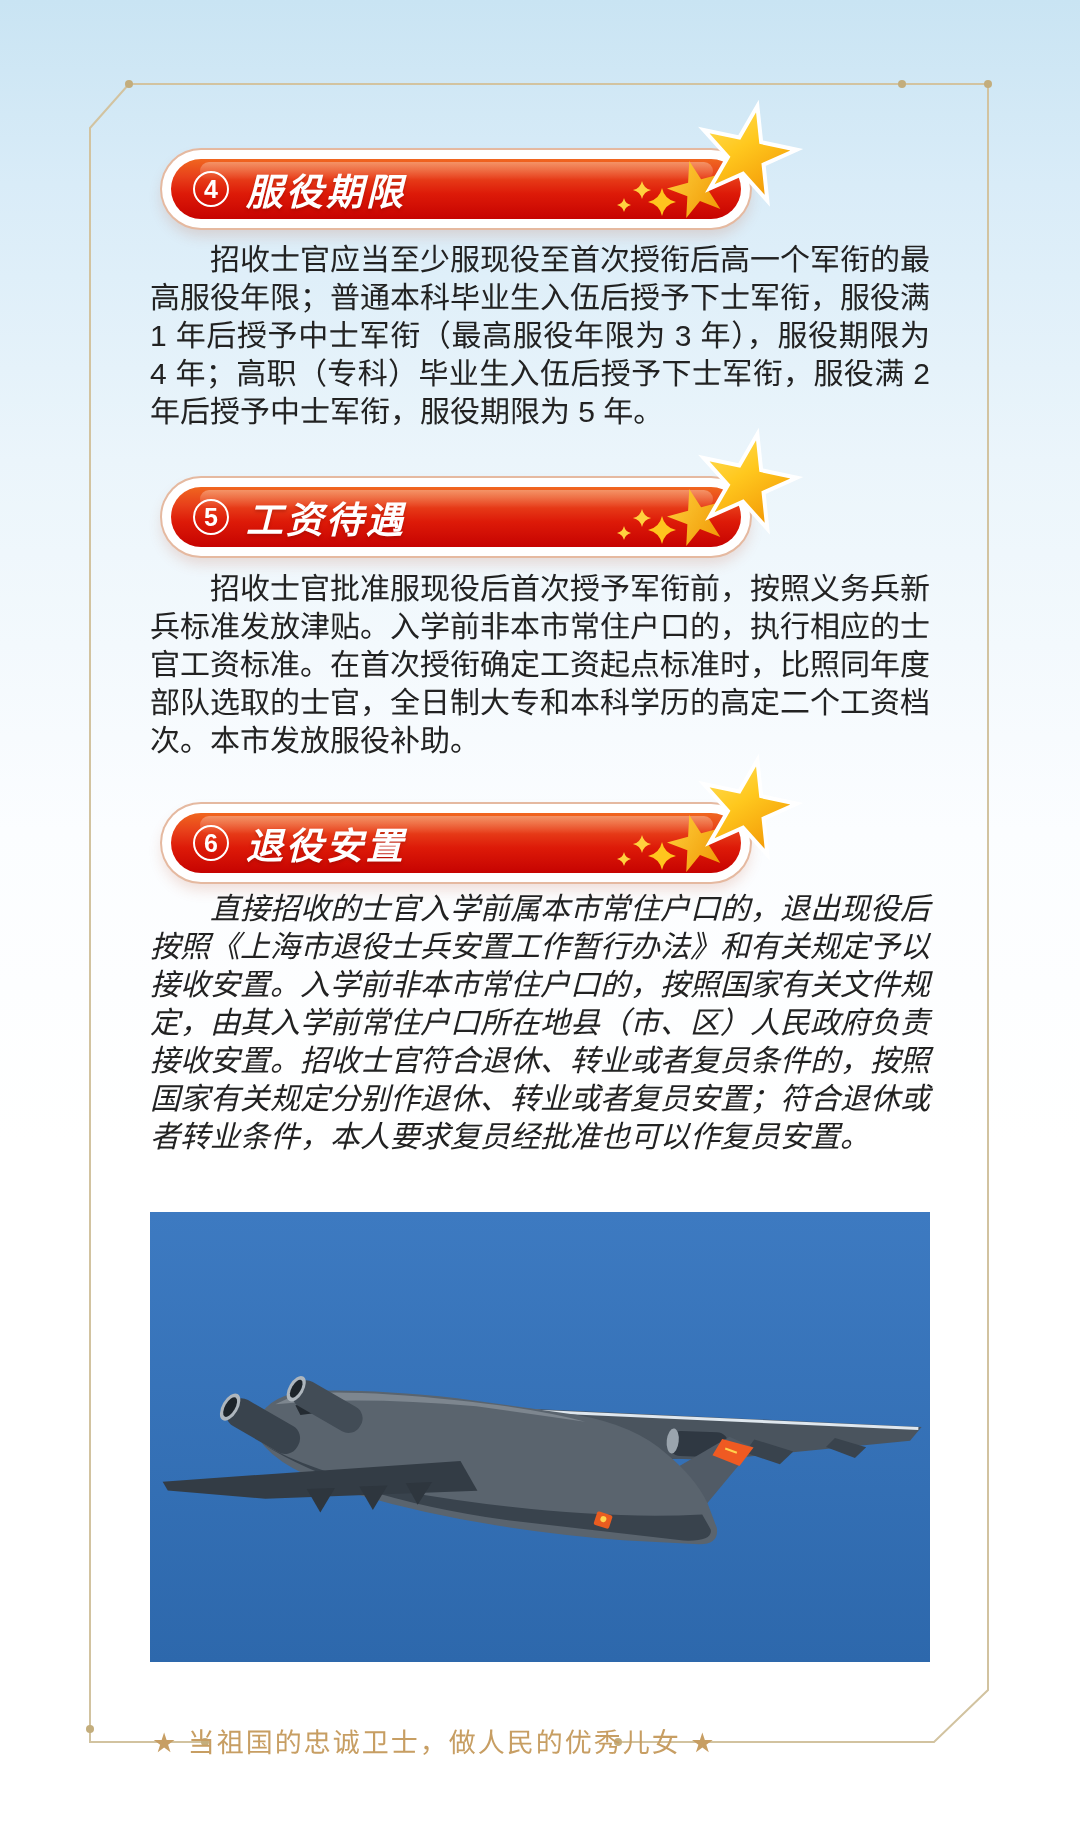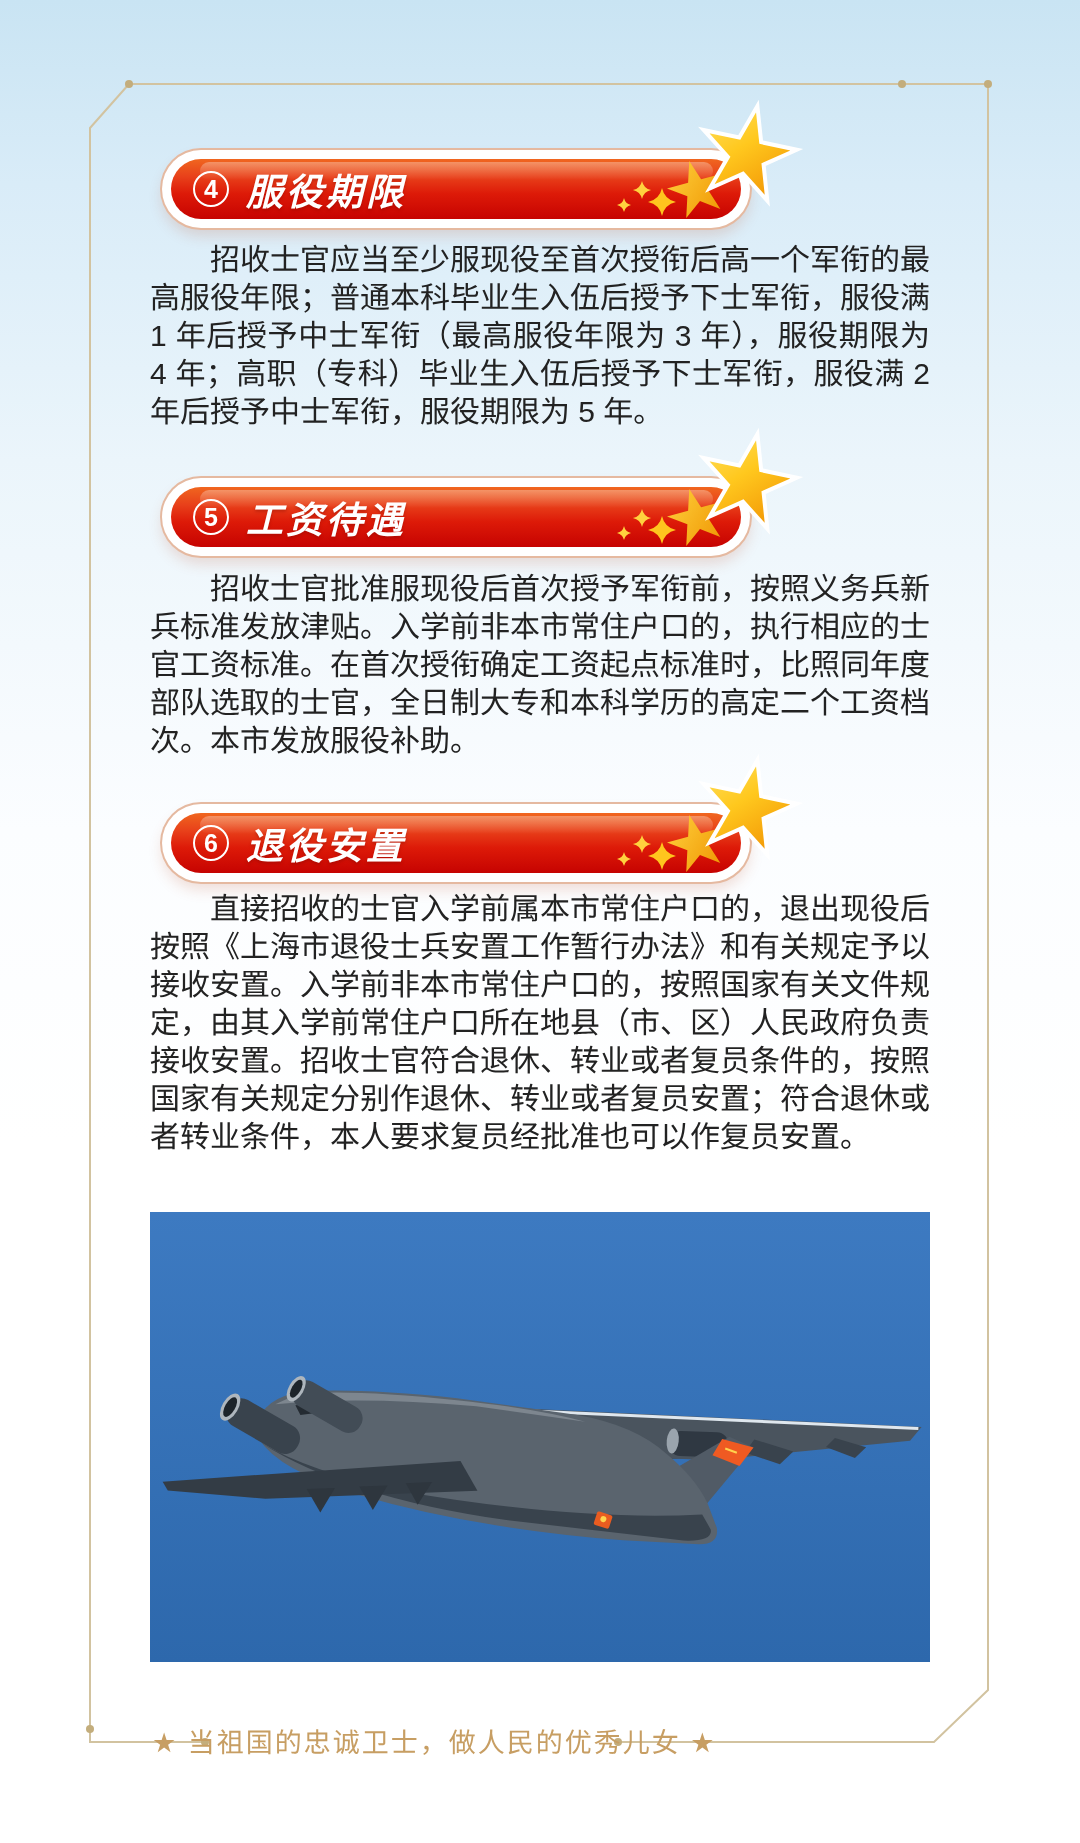--- a/index.html
+++ b/index.html
@@ -133,21 +133,21 @@
       <span class="banner-title">退役安置</span>
     </div>
     <svg class="stars" viewBox="0 0 250 180">
       <use href="#sparkle" transform="translate(82,107) scale(0.5)" fill="#ffd23e"></use>
       <use href="#sparkle" transform="translate(100,92) scale(0.65)" fill="#ffd23e"></use>
       <use href="#sparkle" transform="translate(120,104) scale(1)" fill="#ffc51e"></use>
       <use href="#star5" transform="translate(155,92) rotate(-15) scale(0.6)" fill="url(#gGold2)"></use>
       <use href="#star5" transform="translate(205,57) rotate(12)" fill="url(#gGold)" stroke="#fff" stroke-width="4"></use>
     </svg>
   </div>
-  <p class="body-text" style="top:890px;">直接招收的士官入学前属本市常住户口的，退出现役后按照《上海市退役士兵安置工作暂行办法》和有关规定予以接收安置。入学前非本市常住户口的，按照国家有关文件规定，由其入学前常住户口所在地县（市、区）人民政府负责接收安置。招收士官符合退休、转业或者复员条件的，按照国家有关规定分别作退休、转业或者复员安置；符合退休或者转业条件，本人要求复员经批准也可以作复员安置。</p>
+  <p class="body-text" style="top:890px;font-style:italic;">直接招收的士官入学前属本市常住户口的，退出现役后按照《上海市退役士兵安置工作暂行办法》和有关规定予以接收安置。入学前非本市常住户口的，按照国家有关文件规定，由其入学前常住户口所在地县（市、区）人民政府负责接收安置。招收士官符合退休、转业或者复员条件的，按照国家有关规定分别作退休、转业或者复员安置；符合退休或者转业条件，本人要求复员经批准也可以作复员安置。</p>
 
   <figure class="photo">
     <svg viewBox="0 0 780 450" preserveAspectRatio="none">
       <rect x="0" y="0" width="780" height="450" fill="url(#gSky)"></rect>
       <g transform="rotate(6 340 255)">
 
         <polygon points="505,215 572,204 560,222 492,232" fill="#424c56"></polygon>
 
         <polygon points="340,195 765,170 755,185 560,225 395,235" fill="#4a545e"></polygon>
         <line x1="342" y1="197" x2="762" y2="172" stroke="#dfe7ee" stroke-width="3"></line>

